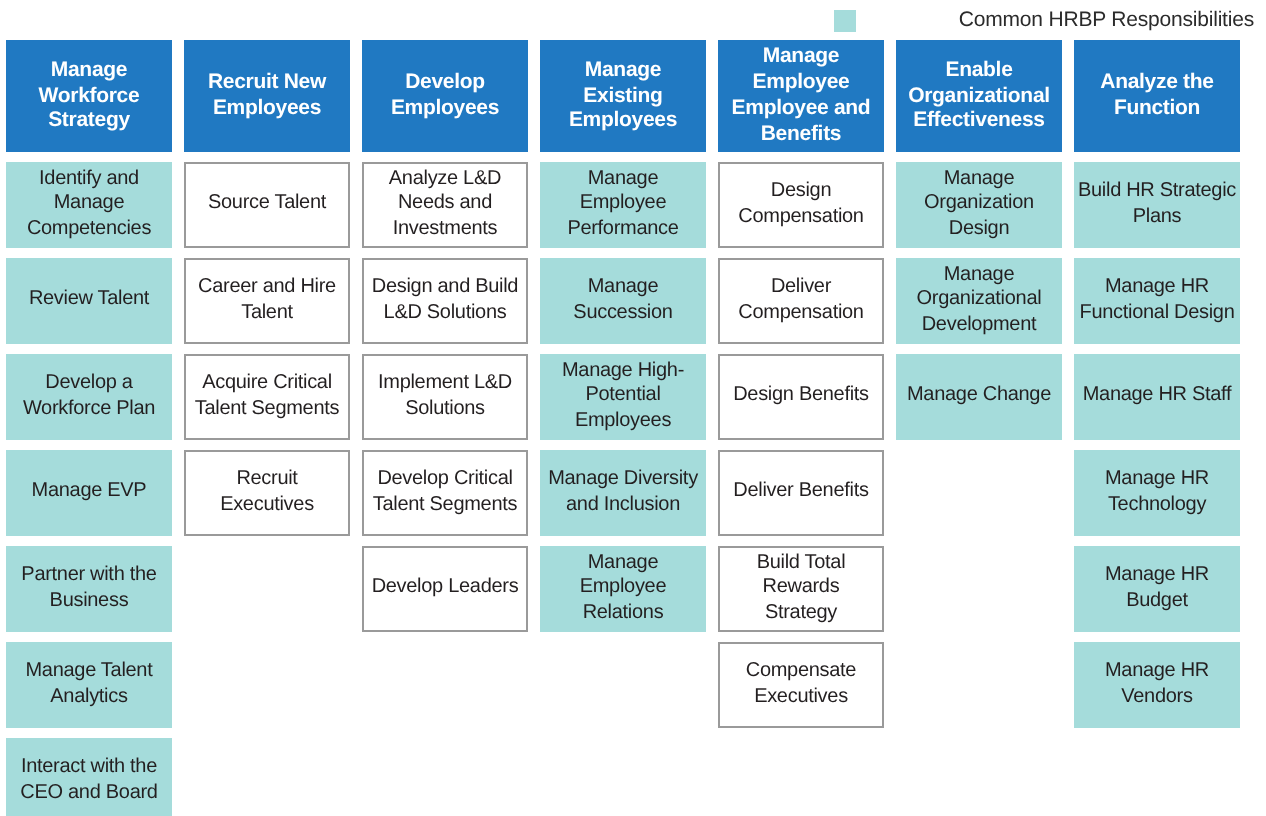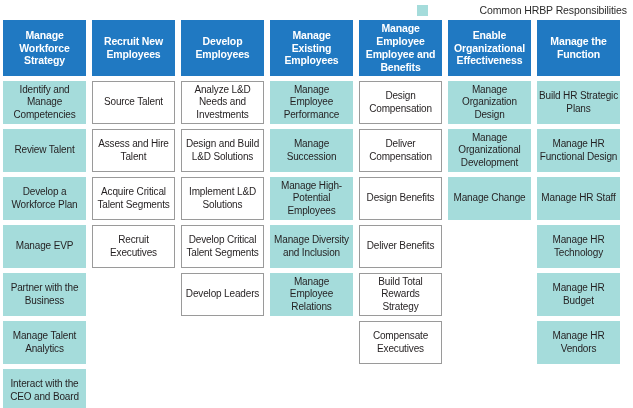--- a/index.html
+++ b/index.html
@@ -117,21 +117,21 @@
         <div class="cell teal">Review Talent</div>
         <div class="cell teal">Develop a Workforce Plan</div>
         <div class="cell teal">Manage EVP</div>
         <div class="cell teal">Partner with the Business</div>
         <div class="cell teal">Manage Talent Analytics</div>
         <div class="cell teal">Interact with the CEO and Board</div>
       </div>
       <div class="column">
         <div class="col-header">Recruit New Employees</div>
         <div class="cell white">Source Talent</div>
-        <div class="cell white">Assess and Hire Talent</div>
+        <div class="cell white">Career and Hire Talent</div>
         <div class="cell white">Acquire Critical Talent Segments</div>
         <div class="cell white">Recruit Executives</div>
         <div class="cell empty"></div>
         <div class="cell empty"></div>
         <div class="cell empty"></div>
       </div>
       <div class="column">
         <div class="col-header">Develop Employees</div>
         <div class="cell white">Analyze L&amp;D Needs and Investments</div>
         <div class="cell white">Design and Build L&amp;D Solutions</div>
@@ -163,21 +163,21 @@
         <div class="col-header">Enable Organizational Effectiveness</div>
         <div class="cell teal">Manage Organization Design</div>
         <div class="cell teal">Manage Organizational Development</div>
         <div class="cell teal">Manage Change</div>
         <div class="cell empty"></div>
         <div class="cell empty"></div>
         <div class="cell empty"></div>
         <div class="cell empty"></div>
       </div>
       <div class="column">
-        <div class="col-header">Manage the Function</div>
+        <div class="col-header">Analyze the Function</div>
         <div class="cell teal">Build HR Strategic Plans</div>
         <div class="cell teal">Manage HR Functional Design</div>
         <div class="cell teal">Manage HR Staff</div>
         <div class="cell teal">Manage HR Technology</div>
         <div class="cell teal">Manage HR Budget</div>
         <div class="cell teal">Manage HR Vendors</div>
         <div class="cell empty"></div>
       </div>
     </div>
 

